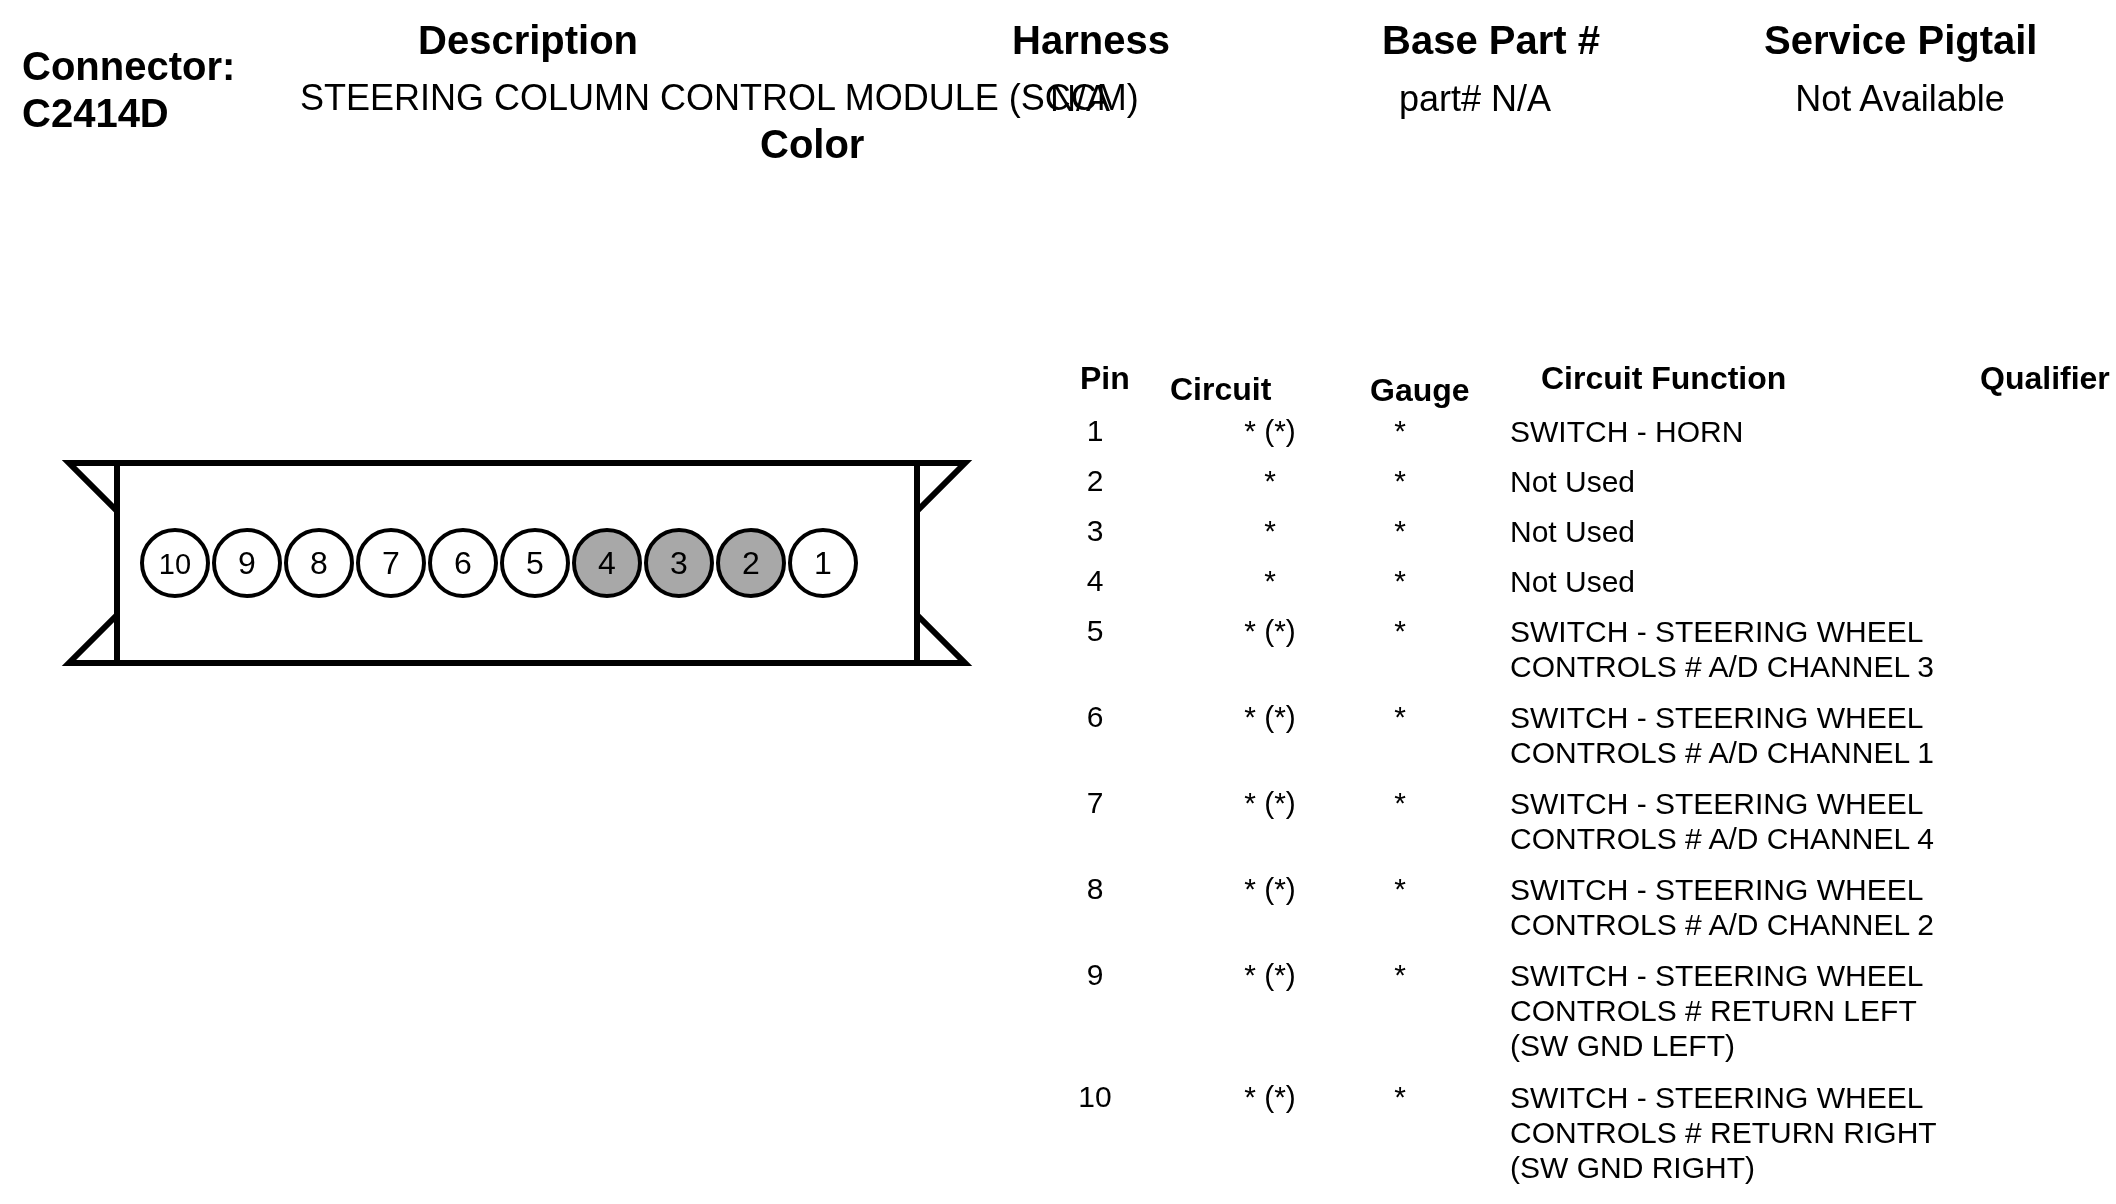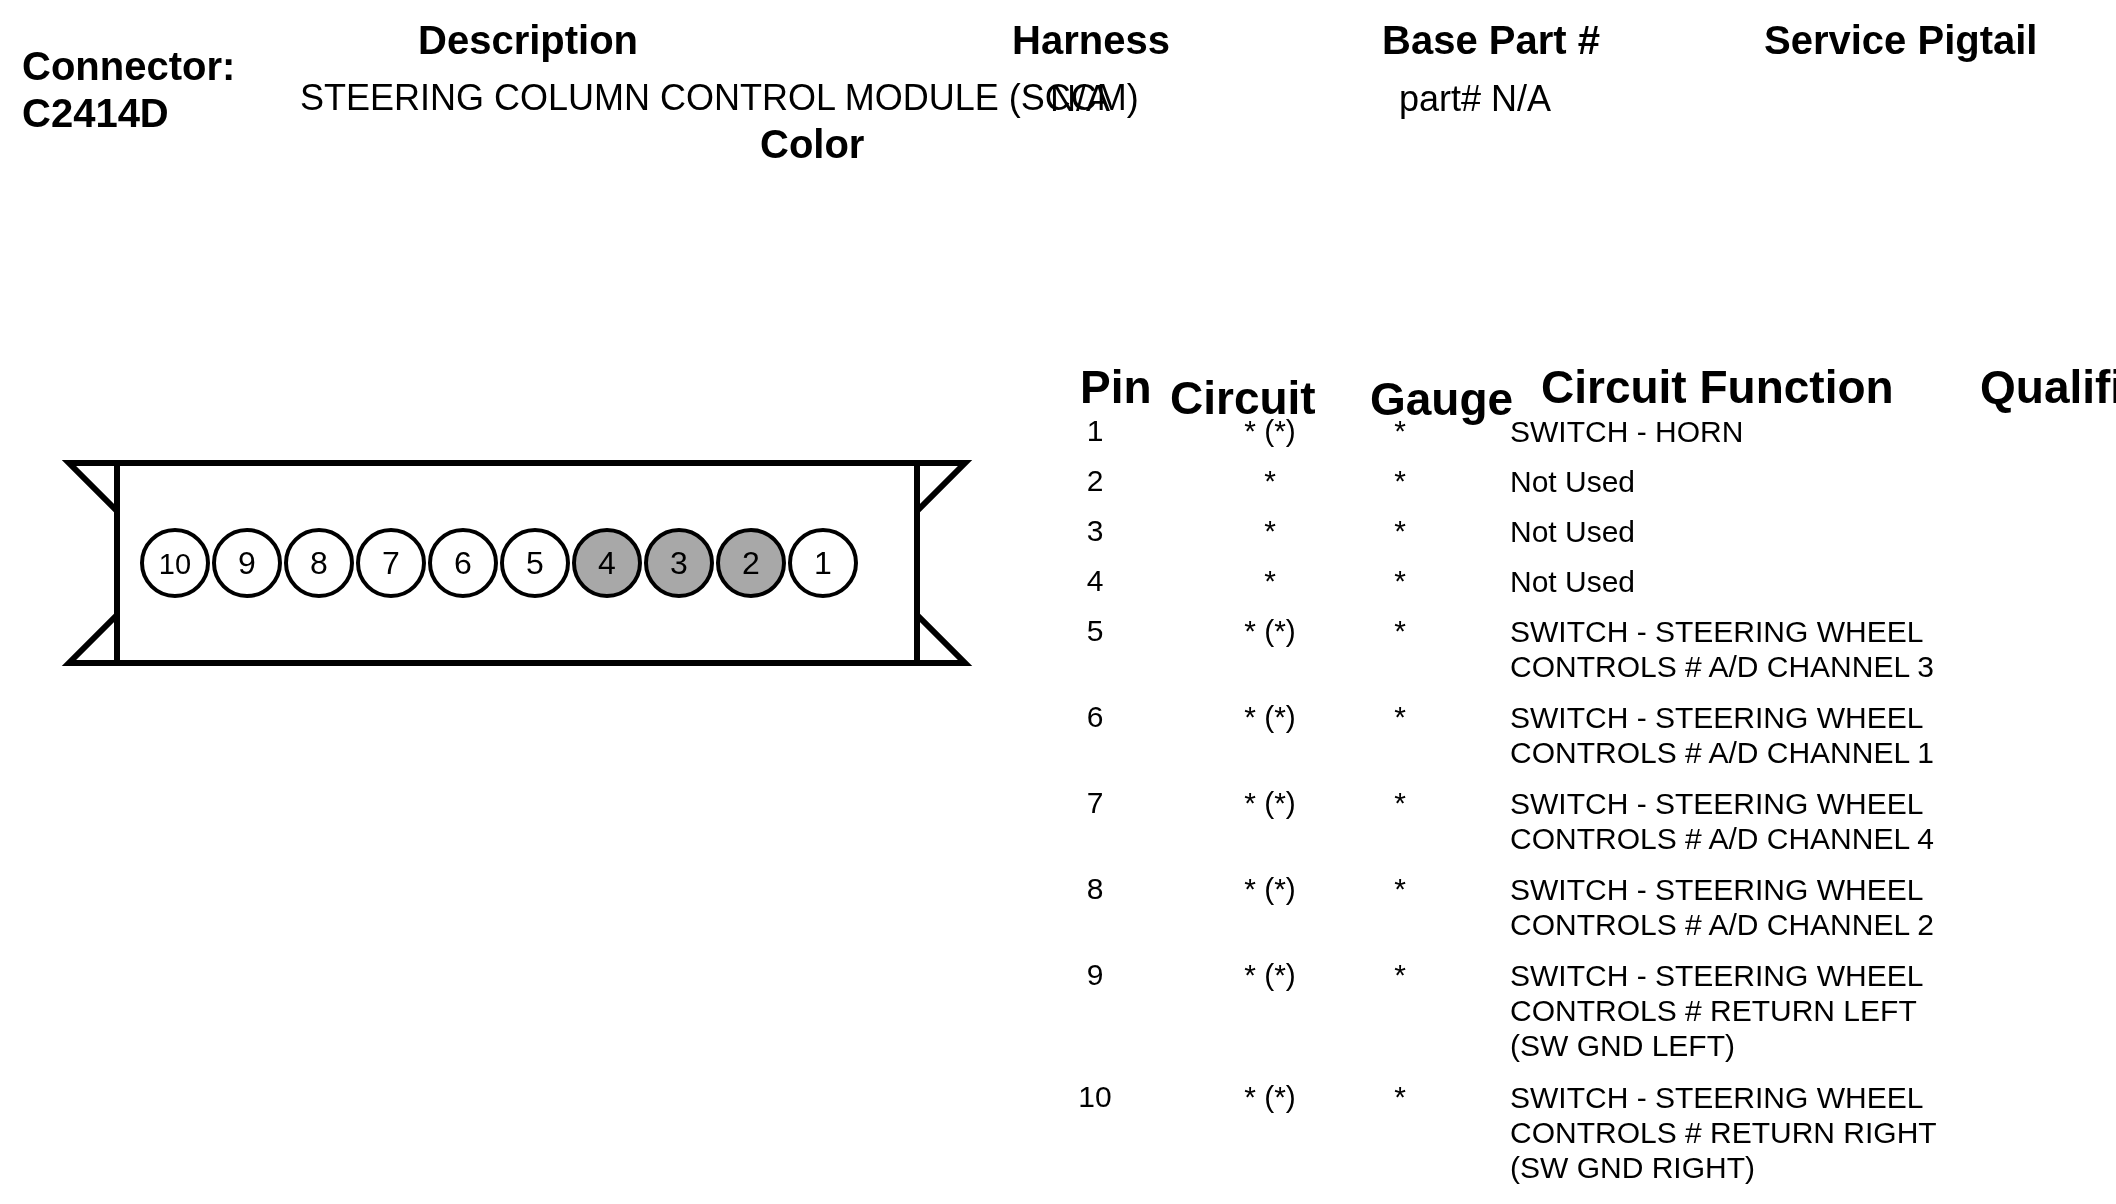--- a/index.html
+++ b/index.html
@@ -101,21 +101,21 @@
   #pin-table {
     position: absolute;
     left: 1060px;
     top: 360px;
     width: 1050px;
   }
   #pin-table-header {
     position: relative;
     height: 52px;
     font-weight: bold;
-    font-size: 46px;
+    font-size: 32px;
     white-space: nowrap;
   }
   #pin-table-header .col-pin      { position: absolute; left: 20px;  top: 0; }
   #pin-table-header .col-circuit  { position: absolute; left: 110px; top: 0; margin-top: 11px; }
   #pin-table-header .col-gauge    { position: absolute; left: 310px; top: 12px; }
   #pin-table-header .col-function { position: absolute; left: 481px; top: 0; text-align: right; }
   #pin-table-header .col-qualifier{ position: absolute; left: 920px; top: 0; }
 
   .pin-row {
     position: relative;
@@ -176,20 +176,21 @@
 
   <div class="hdr-label" id="color-label">Color</div>
 
   <div class="hdr-label" id="harness-label">Harness</div>
   <div class="hdr-value" id="harness-value">N/A</div>
 
   <div class="hdr-label" id="basepart-label">Base Part #</div>
   <div class="hdr-value" id="basepart-value">part# N/A</div>
 
   <div class="hdr-label" id="pigtail-label">Service Pigtail</div>
+  <div class="hdr-value" id="pigtail-value">Not Available</div>
 
 </div>
 
 <div id="connector-drawing">
   <svg width="950" height="230" viewBox="0 0 950 230">
 
     <rect x="62" y="8" width="800" height="200" fill="#ffffff" stroke="#000000" stroke-width="6"></rect>
 
     <polygon points="62,8 14,8 62,56" fill="#ffffff" stroke="#000000" stroke-width="6"></polygon>
     <polygon points="62,208 14,208 62,160" fill="#ffffff" stroke="#000000" stroke-width="6"></polygon>

